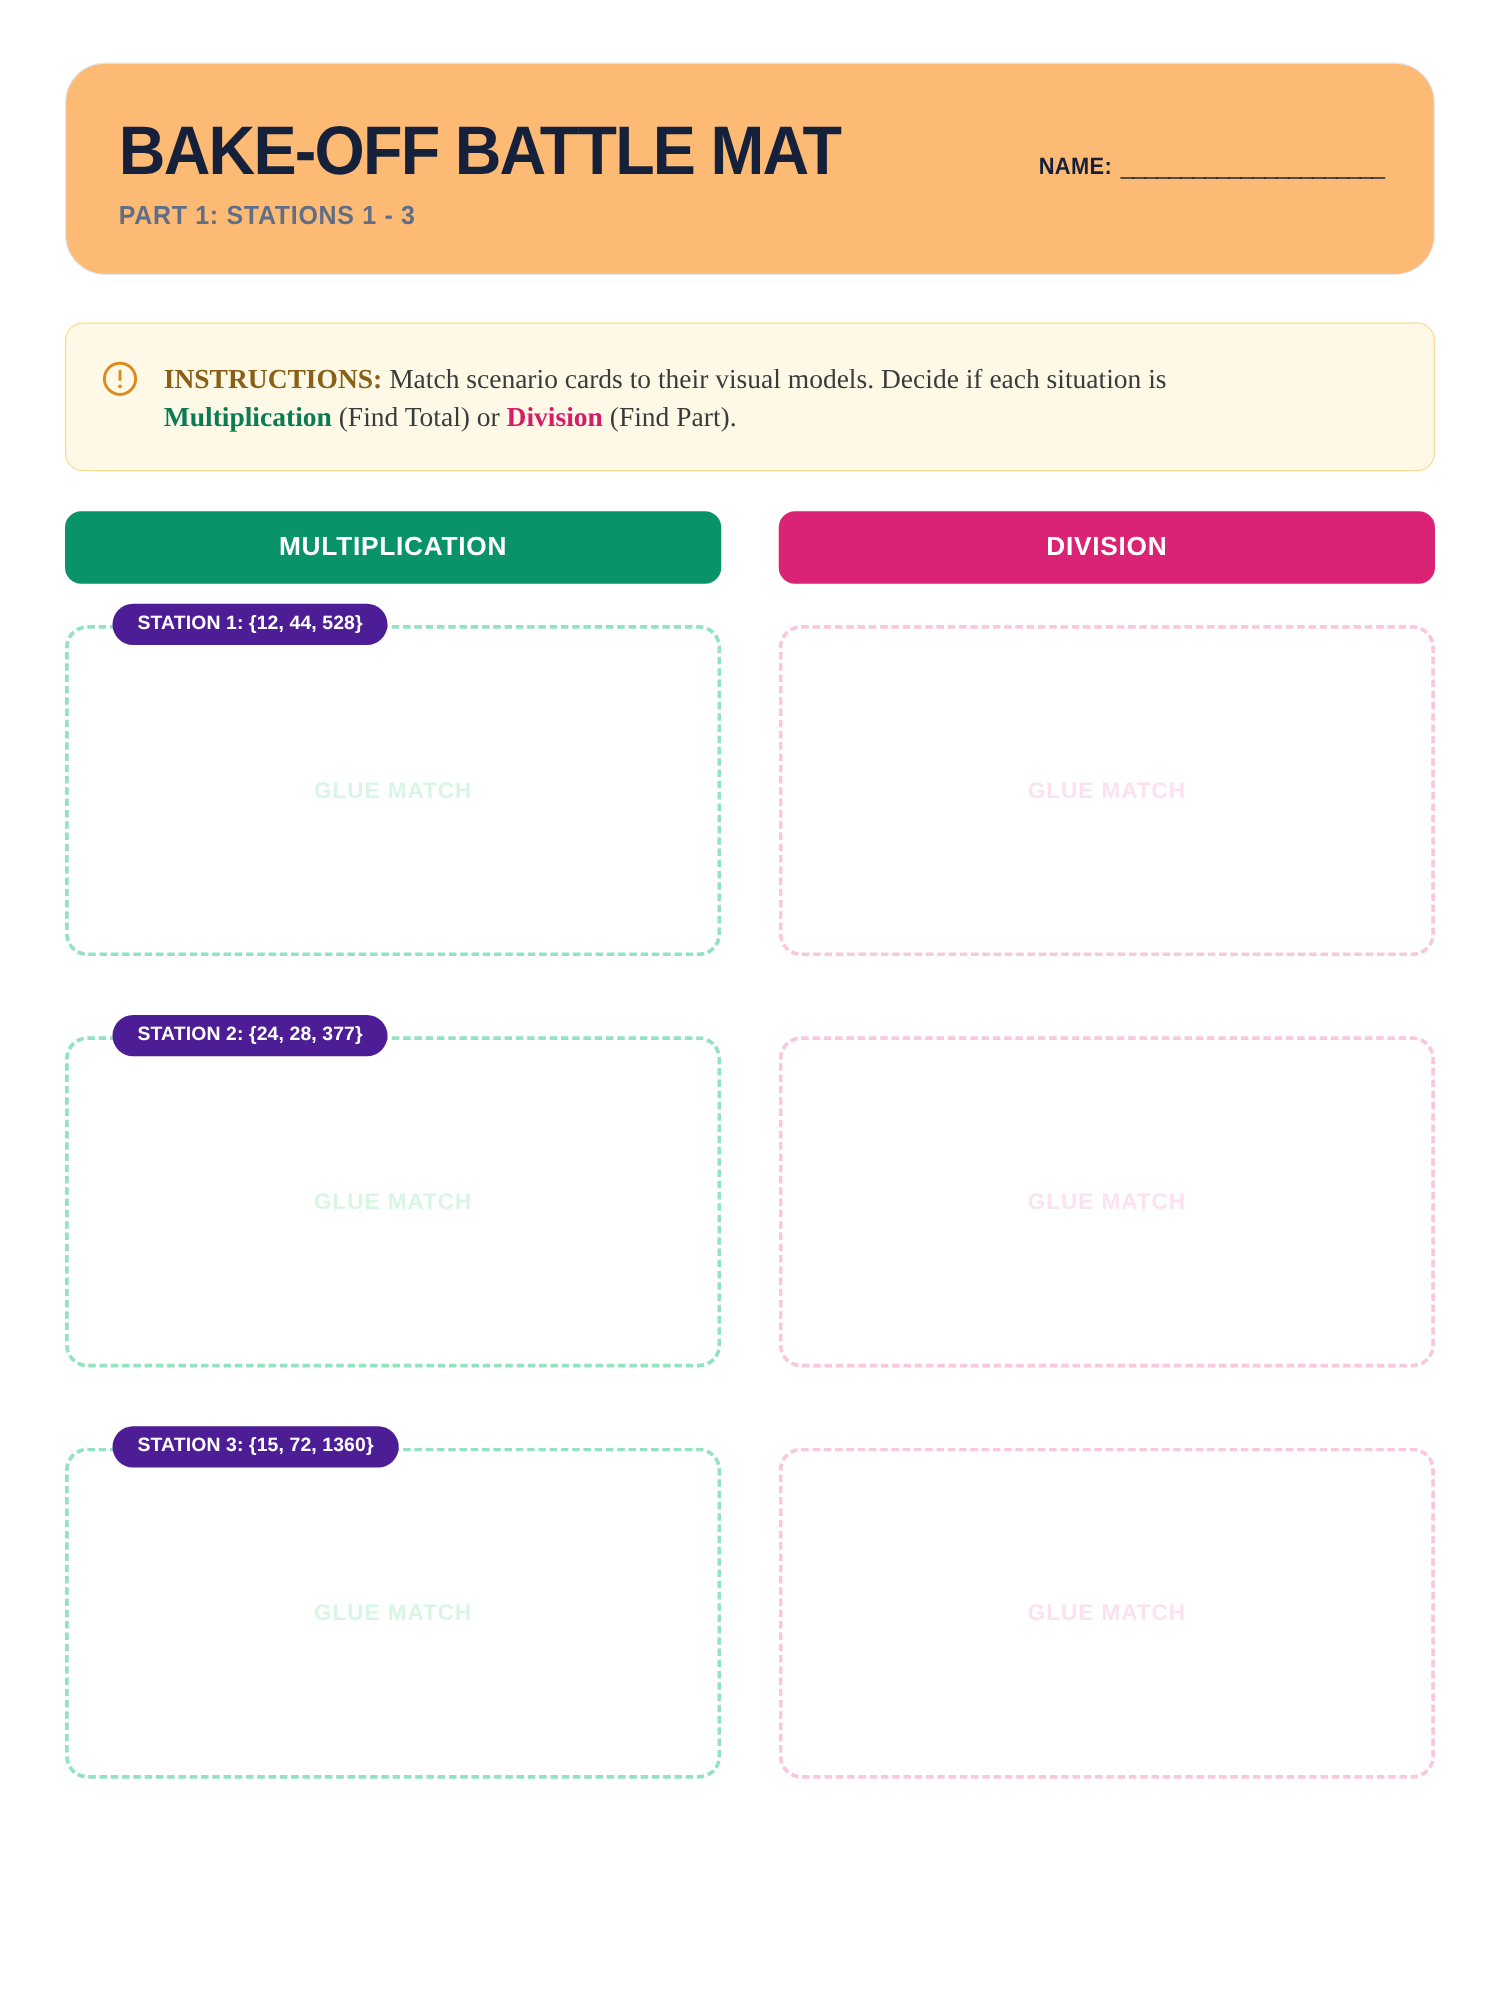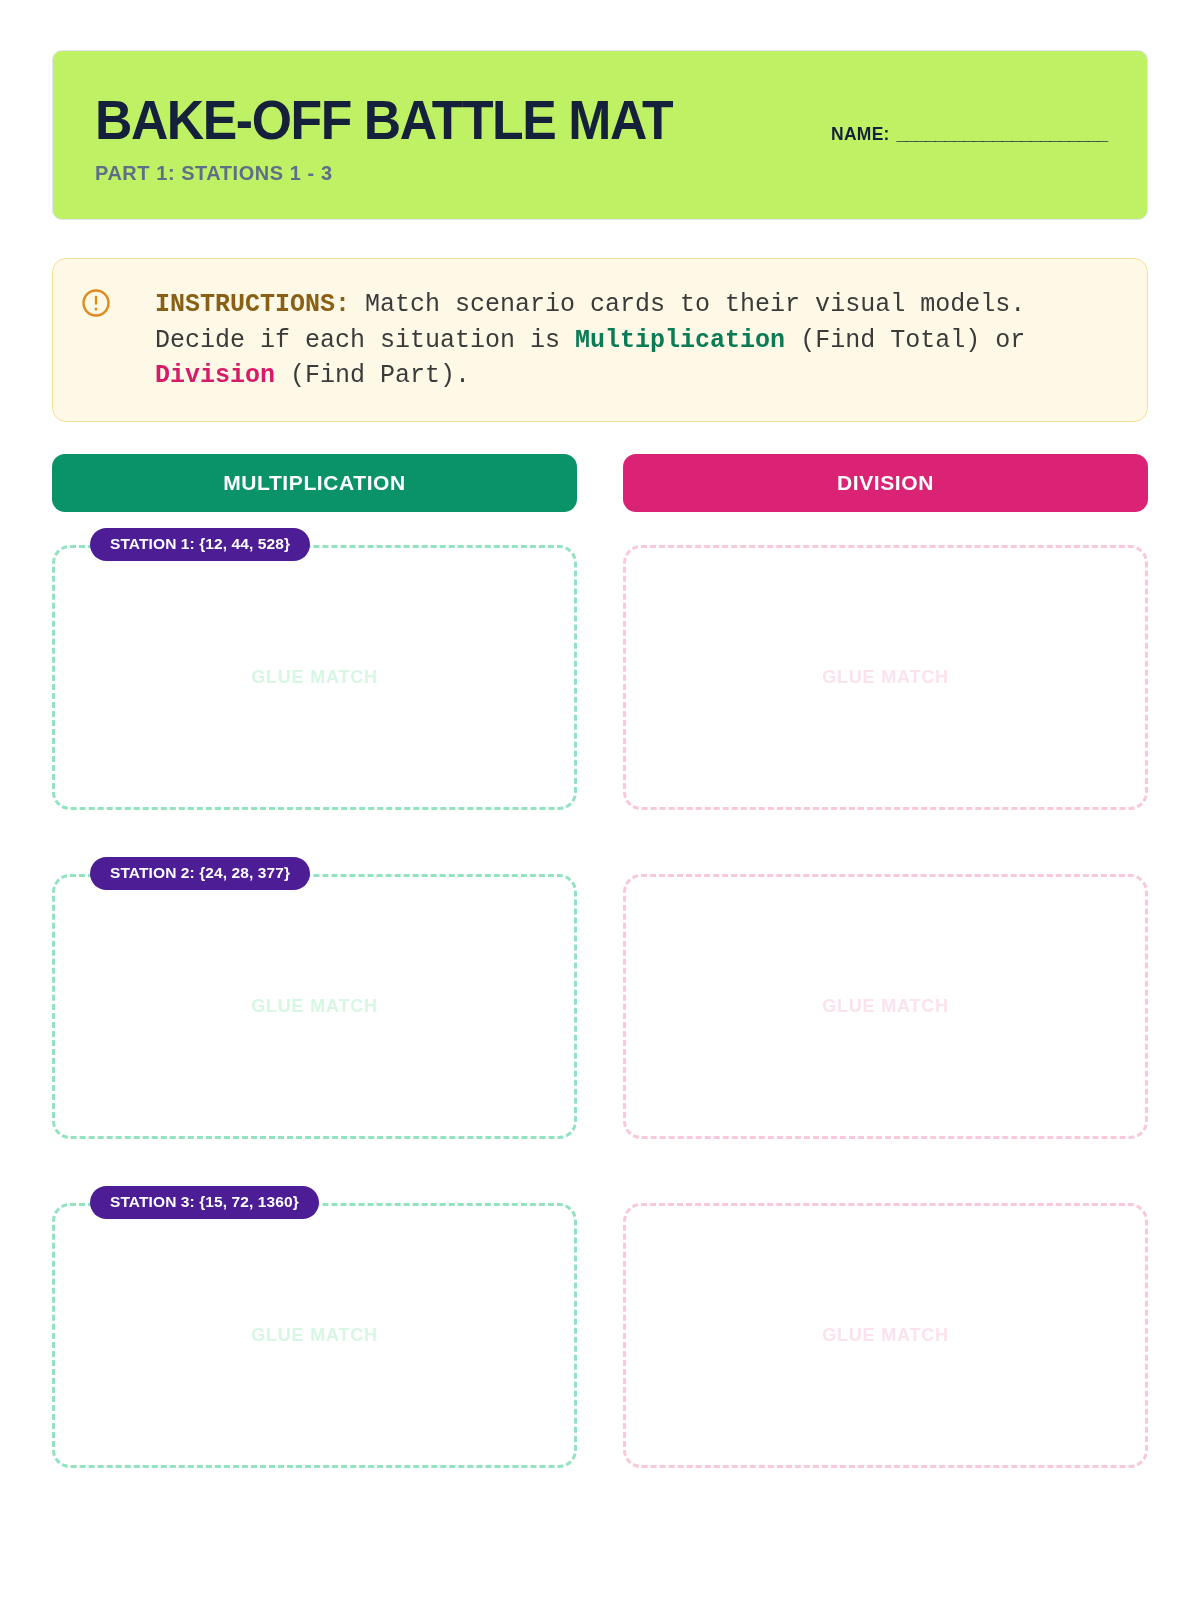--- a/index.html
+++ b/index.html
@@ -16,23 +16,23 @@
     width: 1200px;
     height: 1600px;
     padding: 50px 52px 0 52px;
     position: relative;
   }
 
   
   .header-card {
     position: relative;
     height: 170px;
-    background: #bef264;
+    background: #fdba74;
     border: 1.5px solid #DFE5EC;
-    border-radius: 10px;
+    border-radius: 32px;
     padding: 42px 40px 0 42px;
   }
 
   .title {
     font-size: 55px;
     font-weight: bold;
     letter-spacing: -1.5px;
     color: #15203A;
     line-height: 1;
     font-family: "Liberation Sans Narrow", "Liberation Sans", sans-serif;
@@ -66,21 +66,21 @@
     font-size: 19px;
     font-weight: bold;
     color: #15203A;
     letter-spacing: 0.3px;
     font-family: "Liberation Sans Narrow", "Liberation Sans", sans-serif;
     transform: scaleX(0.92);
     transform-origin: left center;
   }
   .name-rule {
     font-size: 19px;
-    font-weight: bold;
+    font-weight: normal;
     color: #15203A;
     letter-spacing: -1px;
     margin-left: 2px;
     font-family: "Liberation Sans Narrow", "Liberation Sans", sans-serif;
   }
 
   
   .instructions {
     margin-top: 38px;
     min-height: 96px;
@@ -94,27 +94,26 @@
 
   .warn-icon {
     flex: 0 0 auto;
     width: 30px;
     height: 30px;
     margin-right: 20px;
     margin-top: 2px;
   }
 
   .instr-text {
-    font-size: 25px;
+    font-size: 22px;
     line-height: 1.42;
     color: #3B3B3B;
-    font-family: Liberation Mono, monospace;
+    font-family: Liberation Serif, serif;
     padding-top: 1px;
     max-width: 940px;
-    margin-left: 24px;
   }
   .instr-text .lead { font-weight: bold; color: #8A6016; }
   .instr-text .mult { font-weight: bold; color: #0A7B55; }
   .instr-text .div  { font-weight: bold; color: #D81B68; }
 
   
   .col-headers {
     margin-top: 32px;
     display: flex;
     gap: 46px;

